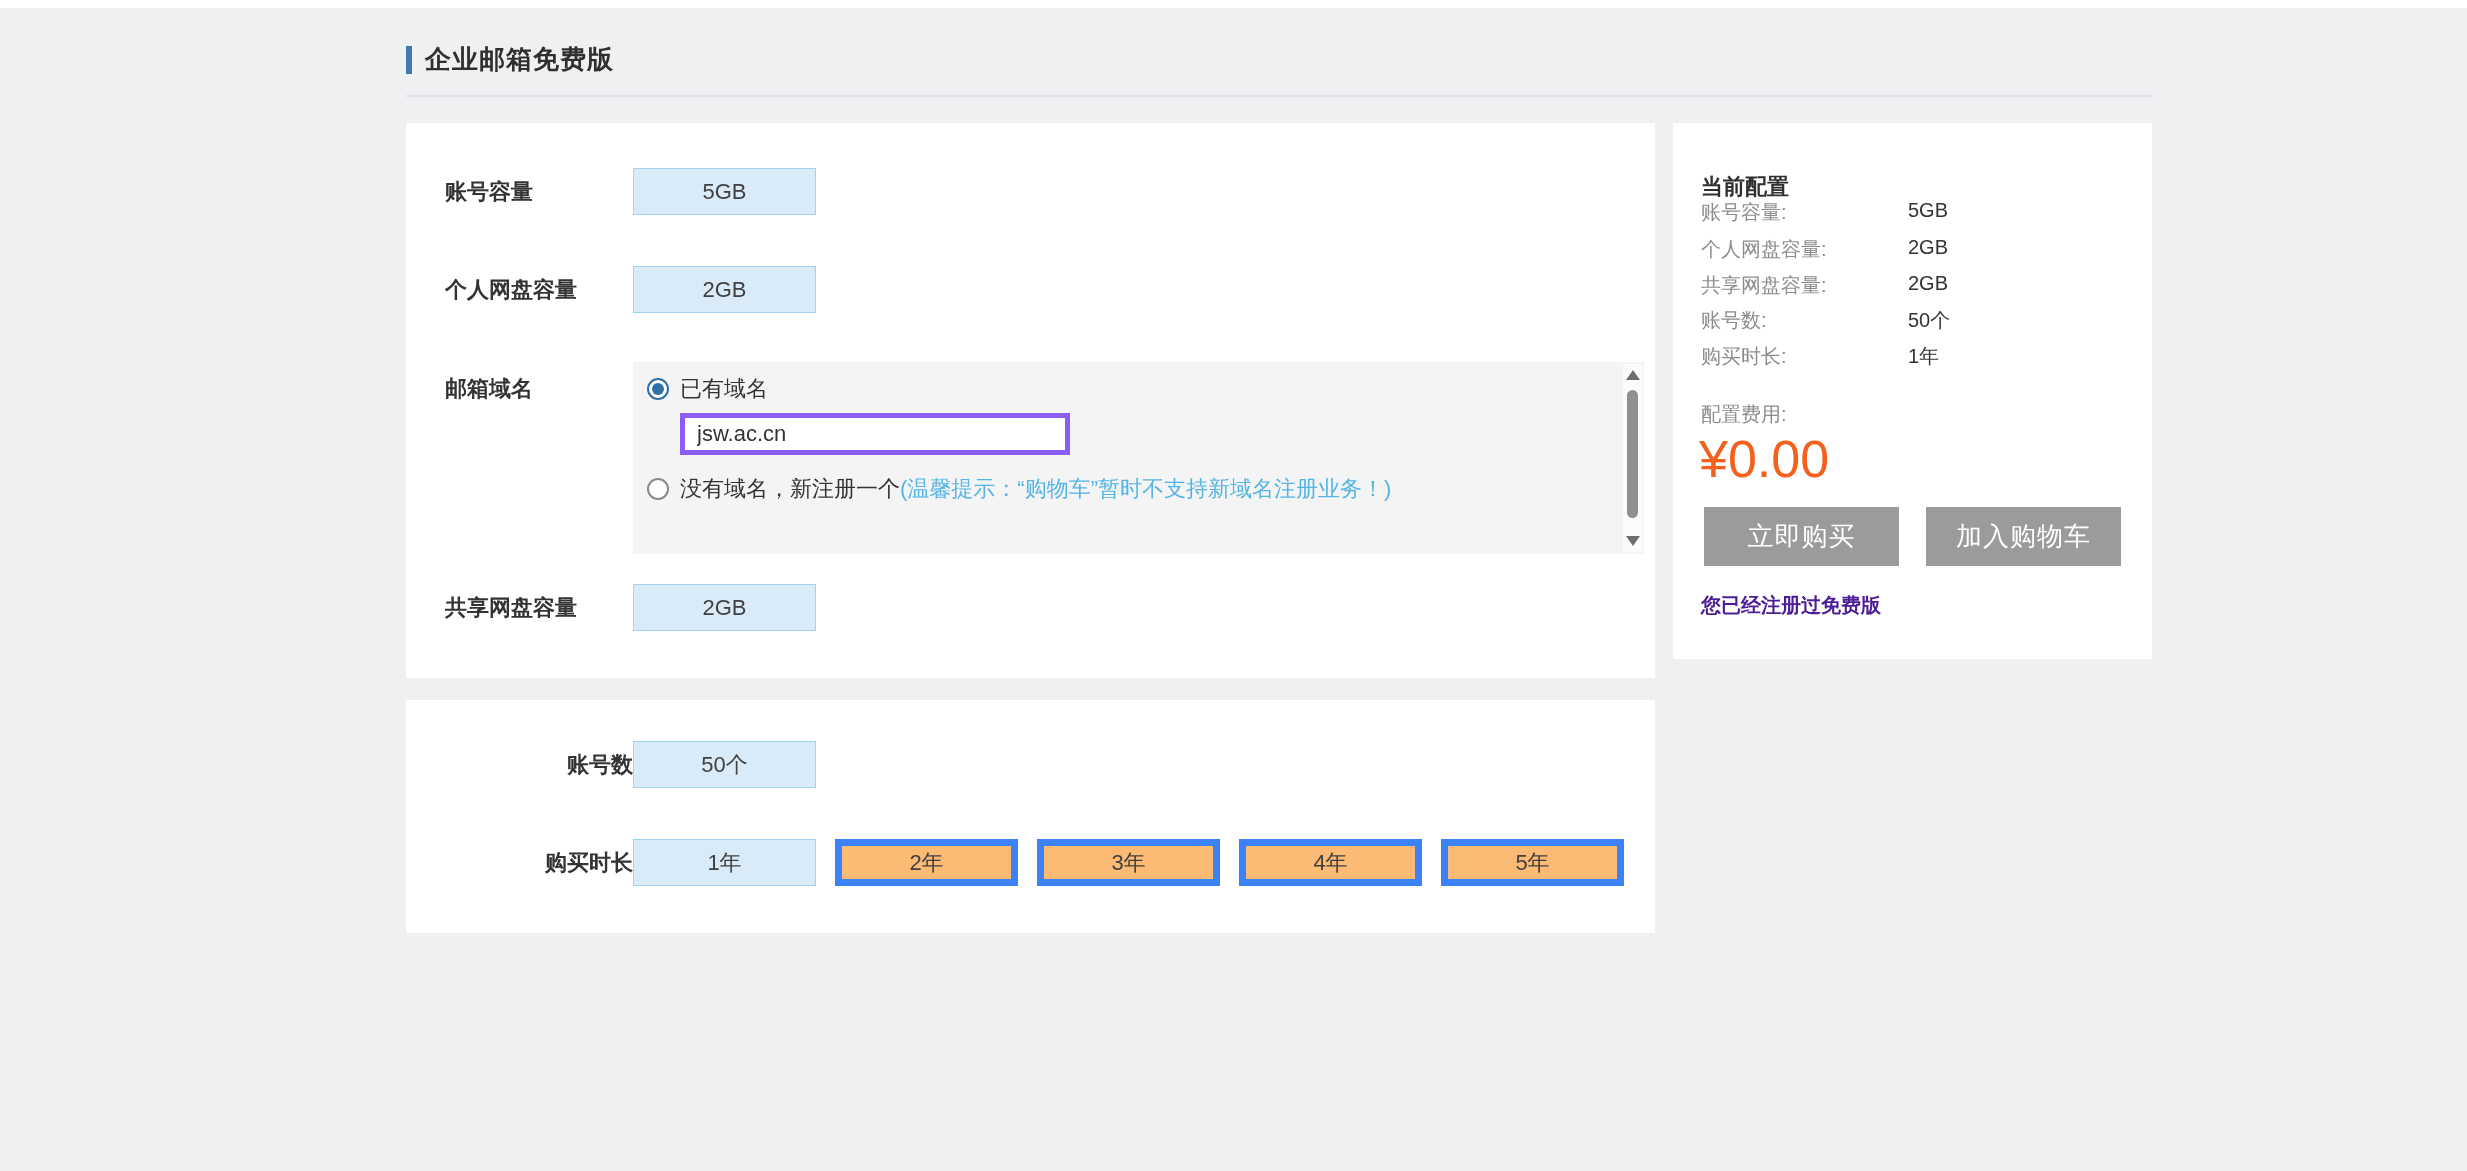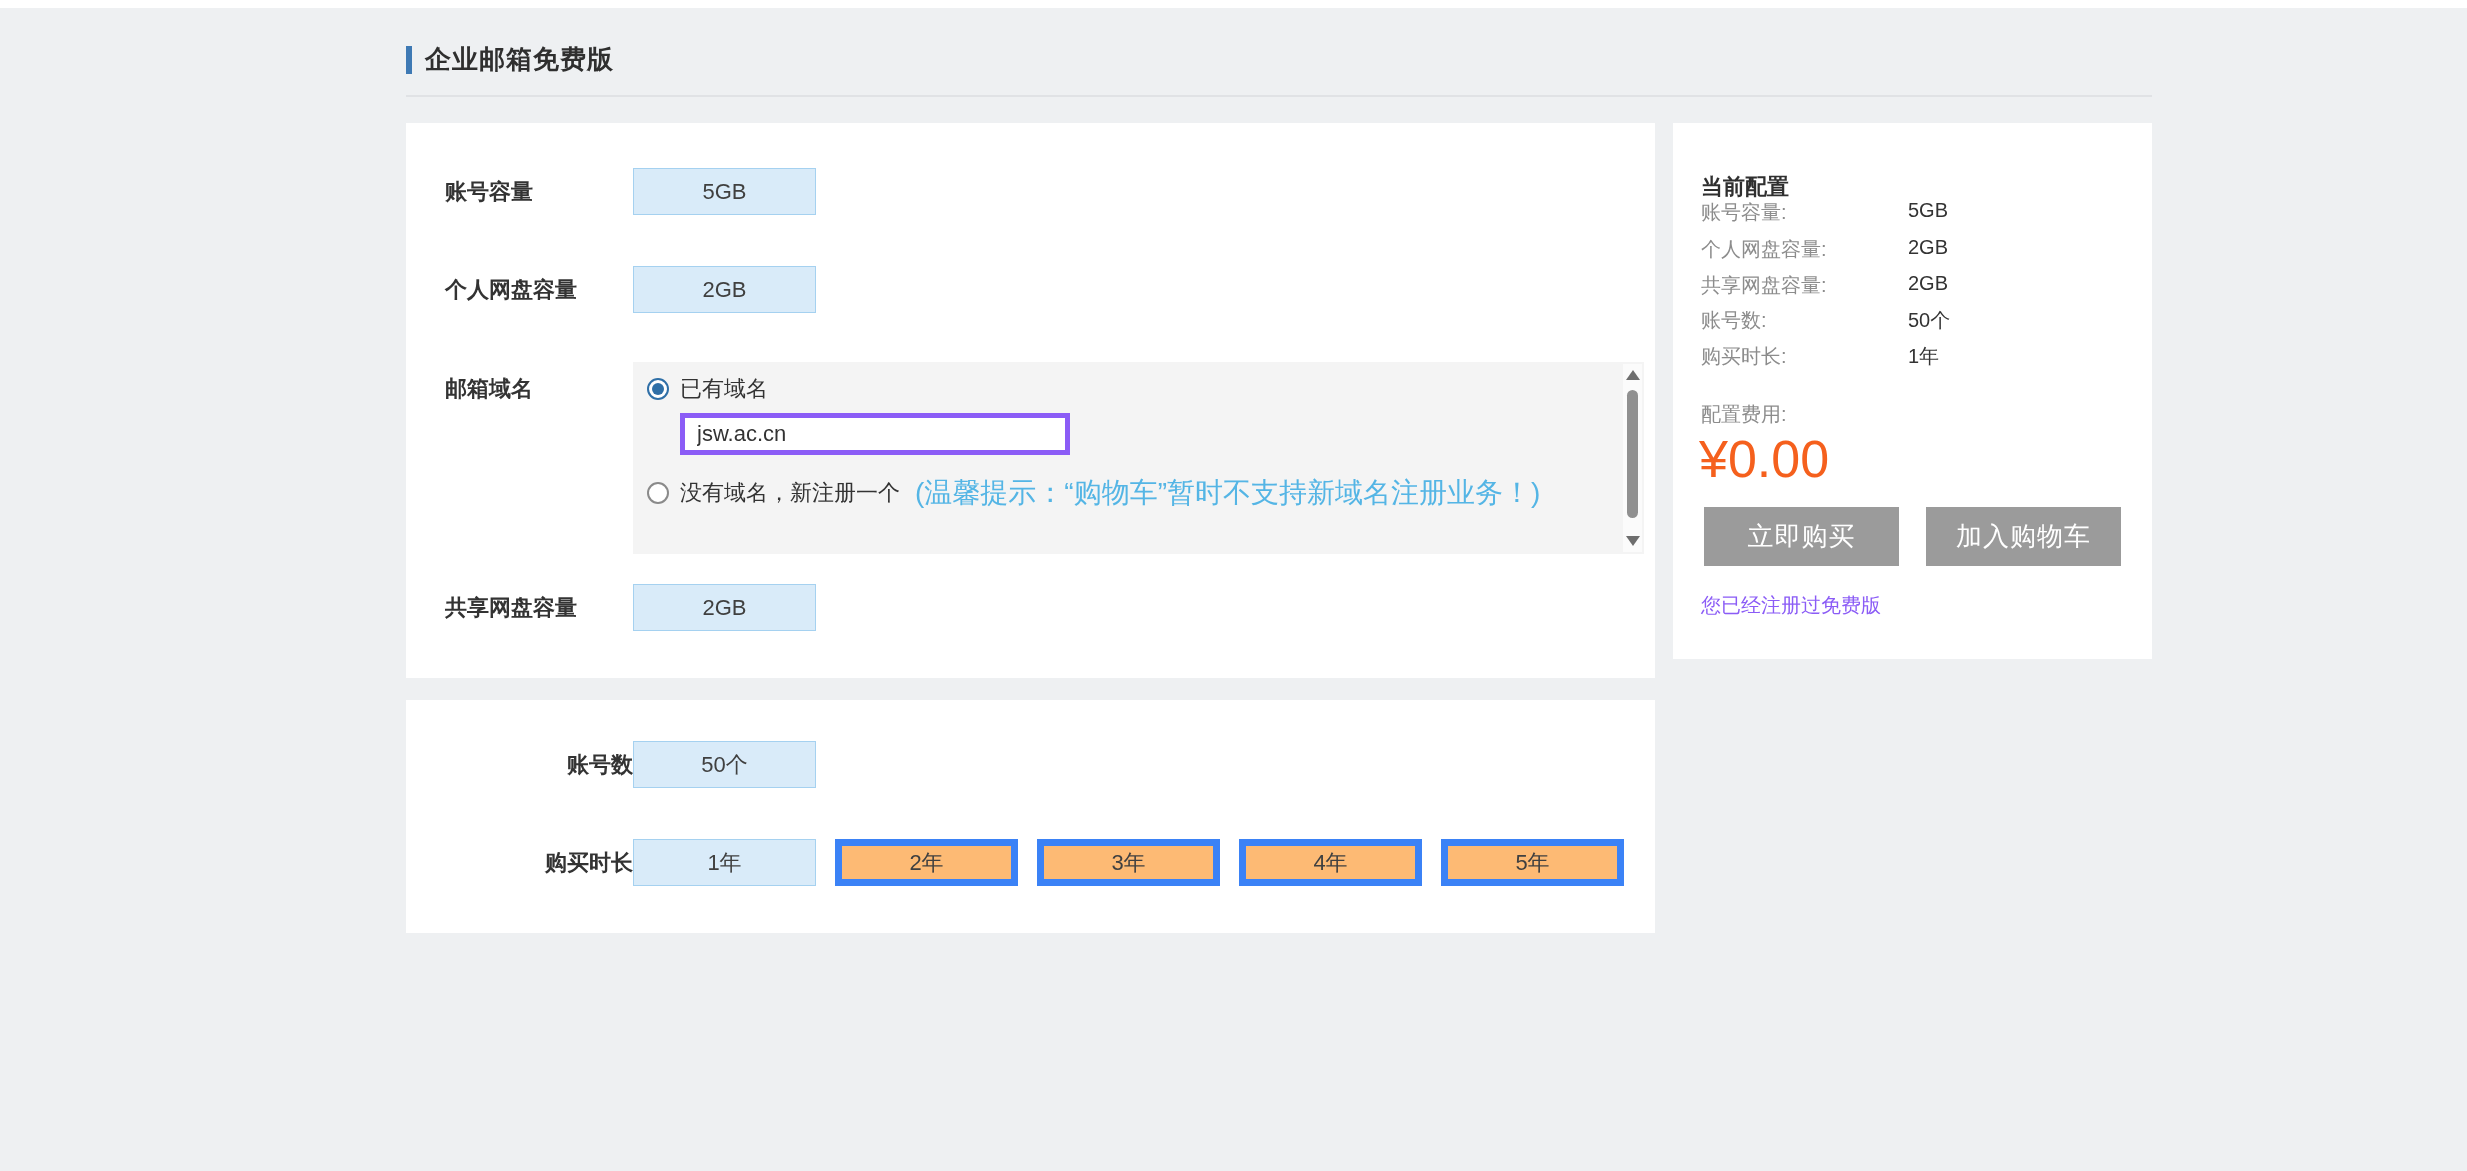--- a/index.html
+++ b/index.html
@@ -50,21 +50,21 @@
   .radio.on{border:2px solid #2f6fa7;}
   .radio.on::after{content:"";position:absolute;left:3px;top:3px;right:3px;bottom:3px;border-radius:50%;background:#2f6fa7;}
   .radio.off{border:2px solid #8a8a8a;}
   .domain-input{
     display:block;margin:9px 0 0 33px;width:390px;height:42px;box-sizing:border-box;
     border:5px solid #8b5cf6;background:#fff;font-size:22px;padding:0 12px;color:#333;
     font-family:"Liberation Sans","DejaVu Sans",sans-serif;outline:none;
   }
   .domain-error{margin:22px 0 0 33px;font-size:24px;color:#f2702a;}
   .radio-row.second{margin-top:19px;}
-  .hint{color:#54b5e5;margin-left:15px;font-size:28px;}
+  .hint{color:#54b5e5;font-size:22px;}
 
   
   .scrollbar{position:absolute;top:2px;right:2px;bottom:2px;width:19px;background:#fbfbfb;}
   .sb-up,.sb-down{position:absolute;left:50%;transform:translateX(-50%);width:0;height:0;
     border-left:7px solid transparent;border-right:7px solid transparent;cursor:pointer;}
   .sb-up{top:6px;border-bottom:10px solid #6e6e6e;}
   .sb-down{bottom:6px;border-top:10px solid #6e6e6e;}
   .sb-thumb{position:absolute;top:26px;left:4px;width:11px;height:128px;background:#909090;border-radius:6px;cursor:pointer;}
 
   
@@ -75,21 +75,21 @@
   .cfg-0{top:76px;}.cfg-1{top:113px;}.cfg-2{top:149px;}.cfg-3{top:184px;}.cfg-4{top:220px;}
   .fee-label{position:absolute;left:28px;top:278px;font-size:20px;color:#8c8c8c;}
   .price{position:absolute;left:26px;top:306px;font-size:52px;color:#f5601d;}
   .panel-btn{
     position:absolute;top:384px;width:195px;height:59px;background:#9b9b9b;color:#fff;
     font-size:26px;display:flex;align-items:center;justify-content:center;cursor:pointer;
     border:none;letter-spacing:1px;
   }
   .btn-buy{left:31px;}
   .btn-cart{left:253px;}
-  .notice{position:absolute;left:28px;top:469px;font-size:20px;color:#8b5cf6;}
+  .notice{position:absolute;left:28px;top:469px;font-size:20px;color:#4c1d95;font-weight:bold;}
 </style>
 </head>
 <body>
 
 <div class="page">
   <div class="top-strip"></div>
 
   <div class="page-header">
     <div class="title-bar"></div>
     <div class="page-title">企业邮箱免费版</div>

